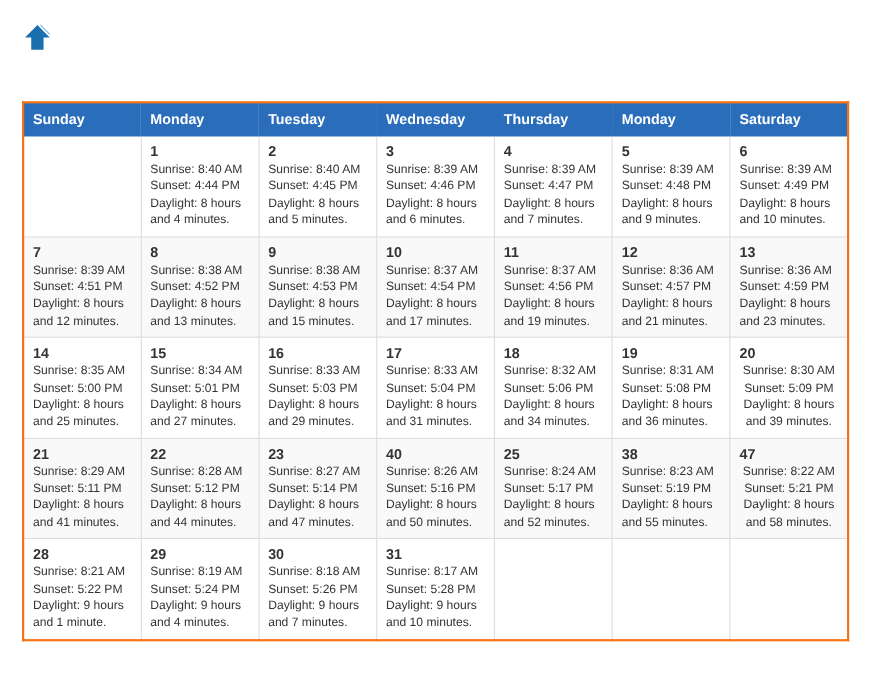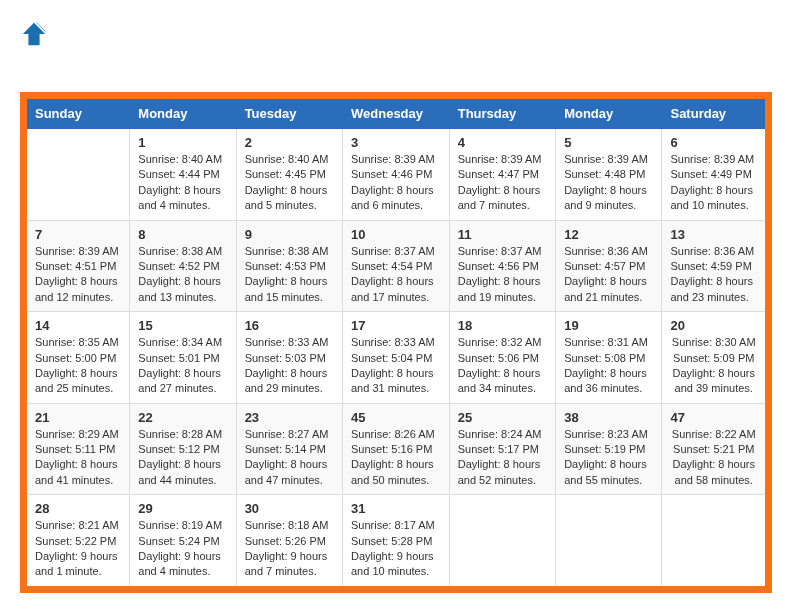--- a/index.html
+++ b/index.html
@@ -42,21 +42,21 @@
       font-weight: bold;
       color: #333;
     }
     .location {
       font-size: 15px;
       color: #555;
     }
     .calendar {
       width: 100%;
       border-collapse: collapse;
-      border: 7px solid #f97316;
+      border: 2px solid #f97316;
       margin-top: 44px;
     }
     .calendar th {
       background-color: #2a6ebb;
       color: #fff;
       text-align: left;
       padding: 7px 8px;
       font-size: 13px;
       font-weight: bold;
       border: 1px solid #2a6ebb;
@@ -286,21 +286,21 @@
 and 44 minutes.</div>
         </td>
         <td>
           <span class="day-number">23</span>
           <div class="day-info" style="white-space: pre-line;">Sunrise: 8:27 AM
 Sunset: 5:14 PM
 Daylight: 8 hours
 and 47 minutes.</div>
         </td>
         <td>
-          <span class="day-number">45</span>
+          <span class="day-number">40</span>
           <div class="day-info" style="white-space: pre-line;">Sunrise: 8:26 AM
 Sunset: 5:16 PM
 Daylight: 8 hours
 and 50 minutes.</div>
         </td>
         <td>
           <span class="day-number">25</span>
           <div class="day-info" style="white-space: pre-line;">Sunrise: 8:24 AM
 Sunset: 5:17 PM
 Daylight: 8 hours

